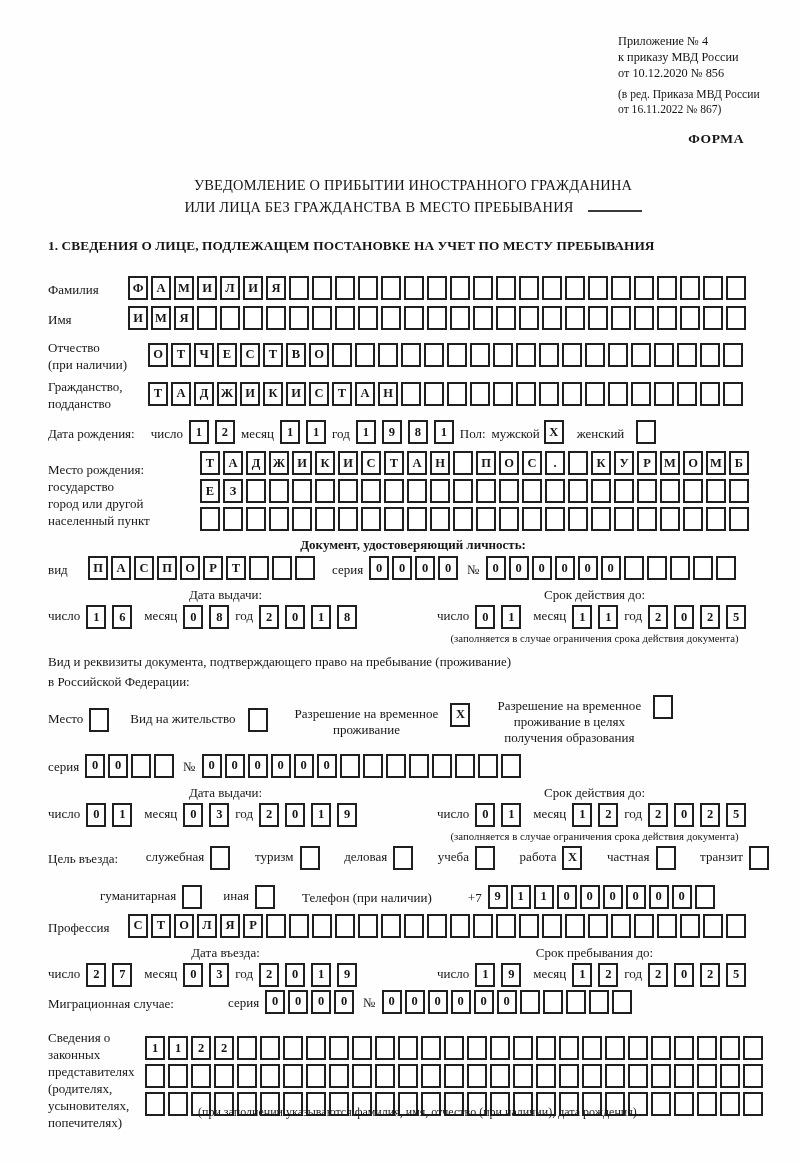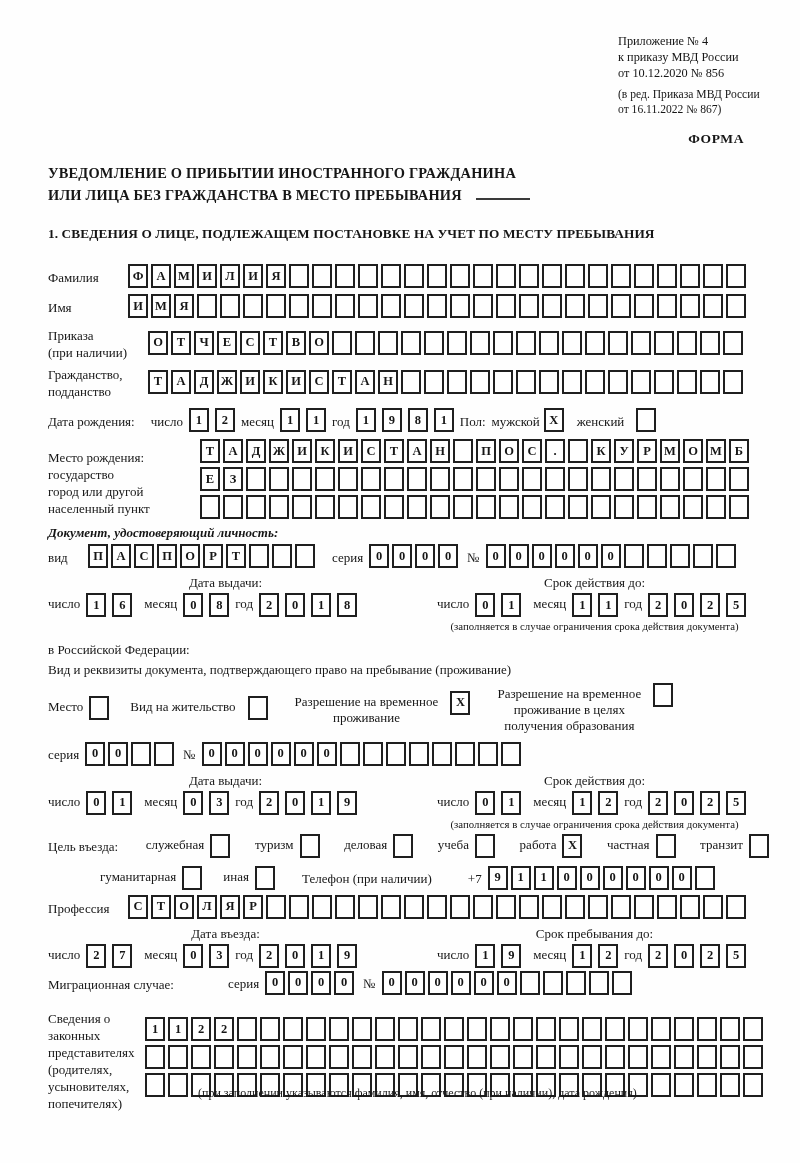--- a/index.html
+++ b/index.html
@@ -7,21 +7,21 @@
     width:800px;height:1163px;overflow:hidden;background:#fefefe;color:#161616;
     font-family:"Liberation Serif", serif;font-size:13px;
   }
   .page{padding:34px 22px 0 48px;}
 
   
   .appendix{margin-left:570px;line-height:1.3;font-size:12.3px;}
   .appendix .rev{font-size:11.6px;margin-top:5px;line-height:1.3;}
   .form-label{ text-align:right;margin:14px 34px 0 0;font-weight:bold;font-size:13.5px;letter-spacing:0.6px;}
 
-  .title{text-align:left;font-weight:bold;font-size:14.4px;margin-top:16px;line-height:1.5;letter-spacing:0.2px;}
+  .title{text-align:center;font-weight:normal;font-size:14.4px;margin-top:28px;line-height:1.5;letter-spacing:0.2px;}
   .blank{display:inline-block;width:54px;border-bottom:2px solid #3a3a3a;height:0.9em;margin-left:14px;}
 
   .sec-heading{font-weight:bold;font-size:13.3px;margin-top:20px;letter-spacing:0.1px;}
 
   
   .frow{display:flex;align-items:center;margin-top:6px;}
   .flabel{line-height:17px;padding-top:3px;flex:0 0 auto;white-space:nowrap;}
   .w80{width:80px;} .w100{width:100px;} .w152{width:152px;} .w97{width:97px;} .w40{width:40px;} .w150{width:150px;}
 
   .boxes{display:flex;flex:0 0 auto;}
@@ -31,21 +31,21 @@
     font-weight:bold;font-size:12.5px;
   }
   .spaced .cbox{margin-right:6px;}
   .boxcol{display:flex;flex-direction:column;}
   .boxcol .boxes{margin-bottom:4px;}
 
   .ilbl{padding-top:3px;margin:0 6px 0 0;white-space:nowrap;}
   .ml6{margin-left:6px;} .ml10{margin-left:10px;} .ml14{margin-left:14px;}
   .ml18{margin-left:18px;} .ml24{margin-left:24px;} .ml30{margin-left:30px;} .ml52{margin-left:52px;}
 
-  .center-bold{font-weight:bold;margin-top:6px;font-size:13px;font-style:italic;}
+  .center-bold{font-weight:bold;text-align:center;margin-top:6px;font-size:13px;}
 
   
   .dates{display:flex;margin-top:7px;}
   .grp{display:flex;flex-direction:column;width:max-content;}
   .grp-right{margin-left:34px;}
   .date-head{align-self:center;margin-bottom:2px;}
   .date-fields{display:flex;}
   .date-note{align-self:center;font-size:10.8px;margin-top:3px;white-space:nowrap;}
 
   .para{margin-top:8px;line-height:1.55;}
@@ -142,21 +142,21 @@
         <span class="cbox"></span>
         <span class="cbox"></span>
         <span class="cbox"></span>
         <span class="cbox"></span>
         <span class="cbox"></span>
       </span>
   </div>
 
   <div class="frow">
     <span class="flabel w100">
-      <span>Приказа</span><br>
+      <span>Отчество</span><br>
       <span>(при наличии)</span>
     </span>
     <span class="boxes">
         <span class="cbox">О</span>
         <span class="cbox">Т</span>
         <span class="cbox">Ч</span>
         <span class="cbox">Е</span>
         <span class="cbox">С</span>
         <span class="cbox">Т</span>
         <span class="cbox">В</span>
@@ -417,22 +417,22 @@
             <span class="cbox">0</span>
             <span class="cbox">2</span>
             <span class="cbox">5</span>
           </span>
       </div>
       <div class="date-note">(заполняется в случае ограничения срока действия документа)</div>
     </div>
   </div>
 
   <div class="para">
+    <div>Вид и реквизиты документа, подтверждающего право на пребывание (проживание)</div>
     <div>в Российской Федерации:</div>
-    <div>Вид и реквизиты документа, подтверждающего право на пребывание (проживание)</div>
   </div>
 
   <div class="frow" style="margin-top:2px;">
     <span class="opt">
       <span class="olbl">Место</span>
       <span class="boxes">
           <span class="cbox"></span>
         </span>
     </span>
     <span class="opt ml18">
@@ -576,21 +576,21 @@
         </span>
     </span>
     <span class="opt">
       <span class="olbl">транзит</span>
       <span class="boxes">
           <span class="cbox"></span>
         </span>
     </span>
   </div>
 
-  <div class="frow" style="margin-top:8px;">
+  <div class="frow" style="margin-top:15px;">
     <span class="opt ml52">
       <span class="olbl">гуманитарная</span>
       <span class="boxes">
           <span class="cbox"></span>
         </span>
     </span>
     <span class="opt ml18">
       <span class="olbl">иная</span>
       <span class="boxes">
           <span class="cbox"></span>

